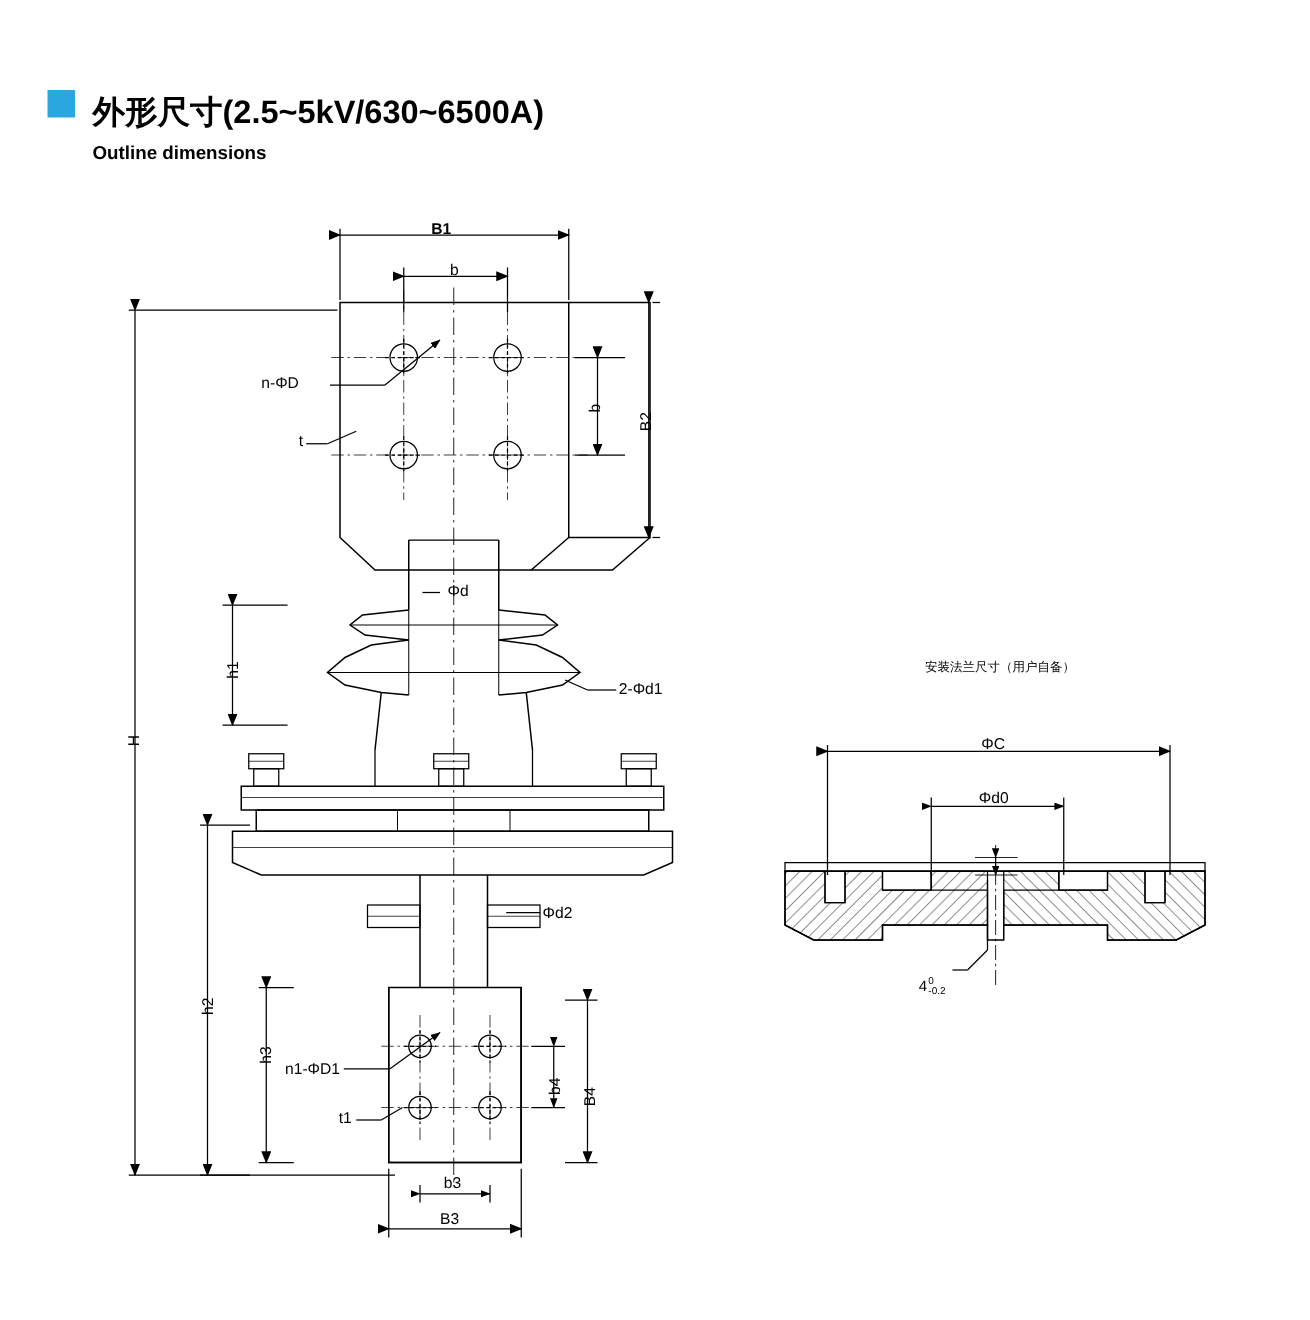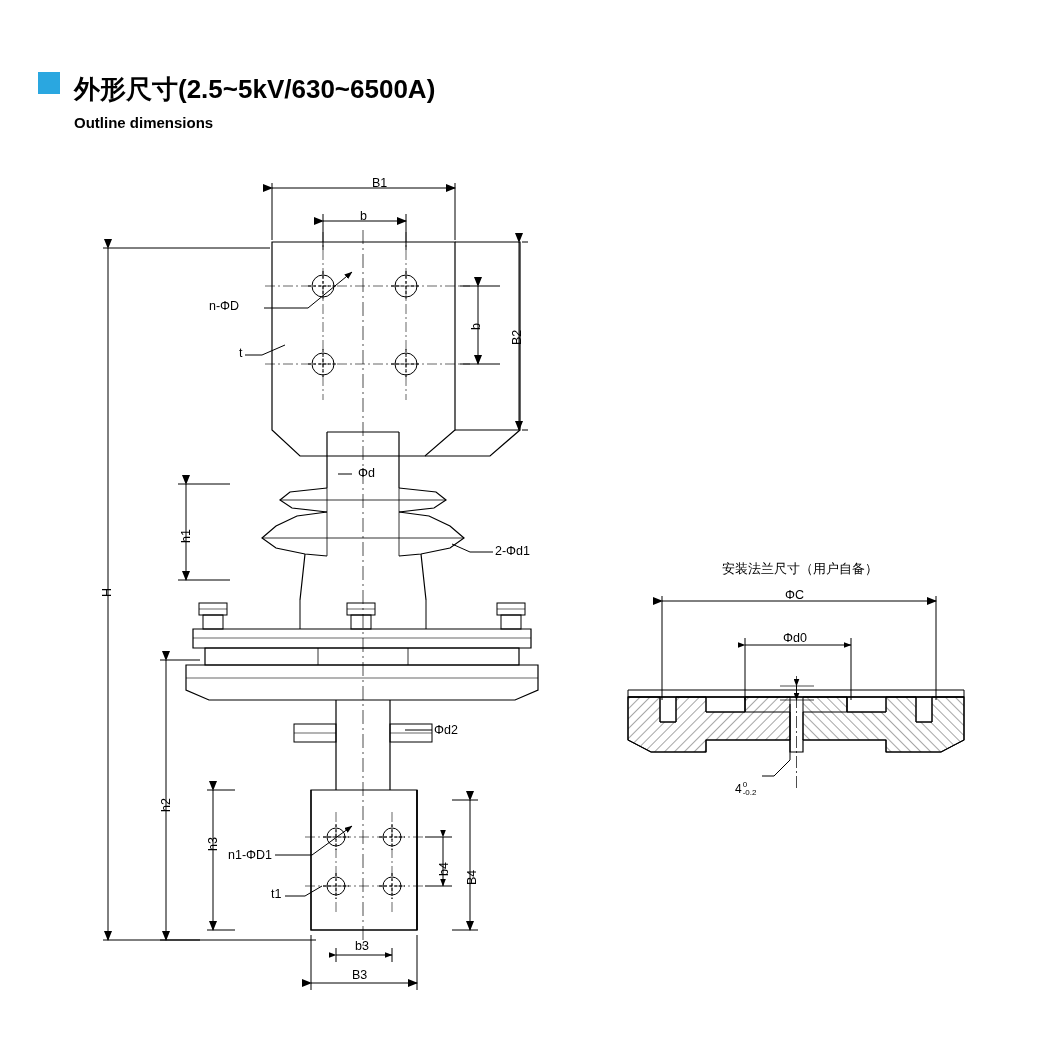--- a/index.html
+++ b/index.html
@@ -66,23 +66,22 @@
     transform-origin: 0 0;
     transform: rotate(-90deg);
   }
   .cap {
     position: absolute;
     text-align: center;
     white-space: nowrap;
     line-height: 1.35;
   }
   .cap .cn {
-    font-size: 13px;
+    font-size: 10px;
     color: #000;
-    margin-top: 32px;
   }
   .cap .en {
     font-size: 11.5px;
     color: #000;
   }
   .tol {
     position: absolute;
     font-size: 12px;
     white-space: nowrap;
   }
@@ -312,21 +311,21 @@
     <line x1="780" y1="700" x2="814" y2="700" stroke-width="0.7"></line>
 
     <line x1="790,700" y1="0" x2="0" y2="0" stroke="none"></line>
     <line x1="790" y1="704" x2="790" y2="760"></line>
     <line x1="790" y1="760" x2="774" y2="776"></line>
     <line x1="774" y1="776" x2="762" y2="776"></line>
   </g>
 </svg>
 
   
-  <div class="lbl" style="left:372px; top:177px;">B1</div>
+  <div class="lbl" style="left:345px; top:177px;font-weight:bold;">B1</div>
   <div class="lbl" style="left:360px; top:210px;">b</div>
   <div class="lbl v" style="left:511px; top:345px;">B2</div>
   <div class="lbl v" style="left:470px; top:330px;">b</div>
   <div class="lbl" style="left:209px; top:300px;">n-ΦD</div>
   <div class="lbl" style="left:239px; top:347px;">t</div>
   <div class="lbl" style="left:358px; top:467px;">Φd</div>
   <div class="lbl v" style="left:180px; top:543px;">h1</div>
   <div class="lbl" style="left:495px; top:545px;">2-Φd1</div>
   <div class="lbl v" style="left:101px; top:597px;">H</div>
   <div class="lbl" style="left:434px; top:724px;">Φd2</div>

